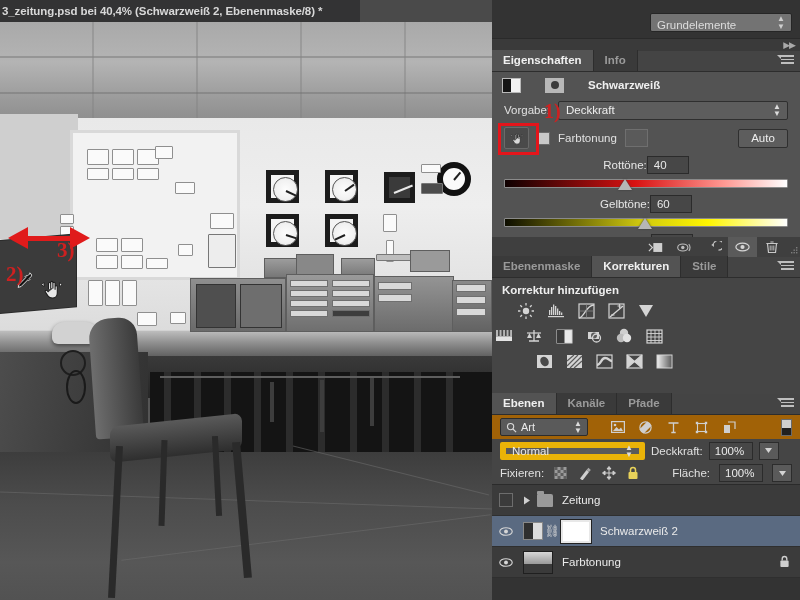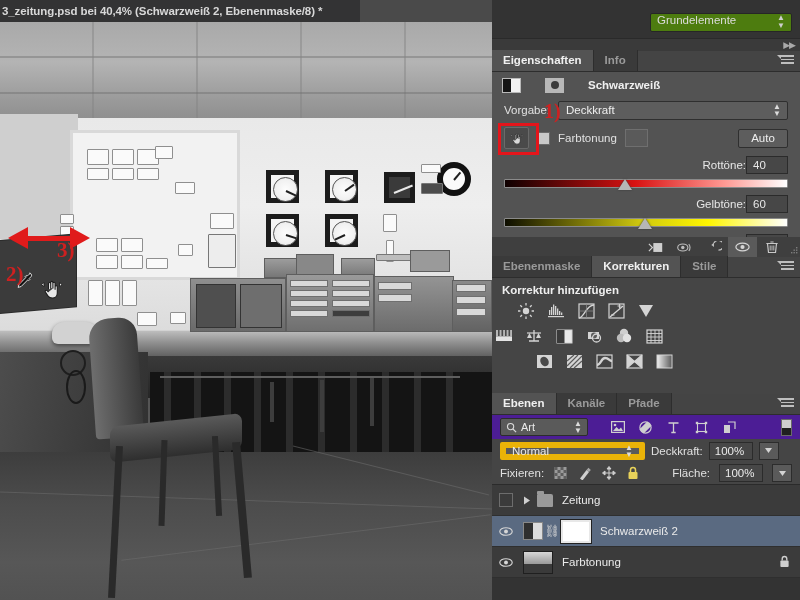--- a/index.html
+++ b/index.html
@@ -90,22 +90,22 @@
   .anno-num { position:absolute; color:#cf2020; font-weight:bold; font-size:21px;
               font-family:"Liberation Serif", serif; }
 
   .eyedropper { position:absolute; left:14px; top:248px; width:22px; height:22px; }
   .handcur { position:absolute; left:40px; top:255px; width:24px; height:24px; }
 
   
   #dock { position:absolute; left:492px; top:0; width:308px; height:600px; background:#333333; }
 
   .dock-top { height:38px; background:#333333; position:relative; }
-  .ws-select { position:absolute; right:8px; top:13px; width:142px; height:19px; background:#4d7c0f;
-               border:1px solid #262626; border-radius:2px; display:flex; align-items:flex-start;
+  .ws-select { position:absolute; right:8px; top:13px; width:142px; height:19px; background:#737373;
+               border:1px solid #262626; border-radius:2px; display:flex; align-items:flex-end;
                padding:0 6px; color:#dcdcdc; font-size:11.5px; }
   .ws-select .updown { position:absolute; right:6px; font-size:8px; line-height:8px; color:#cfcfcf; text-align:center; }
 
   .collapse-bar { height:13px; background:#3a3a3a; border-top:1px solid #2a2a2a; position:relative; }
   .collapse-bar .dbl { position:absolute; right:5px; top:1px; color:#a9a9a9; font-size:9px; letter-spacing:-1px; }
 
   .panel-tabs { display:flex; align-items:flex-end; height:21px; background:#444444; position:relative;
                 border-bottom:1px solid #2d2d2d; }
   .ptab { height:21px; line-height:21px; padding:0 11px; font-size:11.5px; font-weight:bold; color:#9a9a9a;
           background:#3a3a3a; border-right:1px solid #2d2d2d; }
@@ -135,21 +135,21 @@
   .hand-btn { width:25px; height:22px; background:#4a4a4a; border:1px solid #6a6a6a; border-radius:2px;
               display:flex; align-items:center; justify-content:center; }
   .redbox { position:absolute; left:6px; top:1px; width:41px; height:32px; border:3px solid #e4151b; }
   .chk { width:13px; height:13px; background:#c9c9c9; border:1px solid #6a6a6a; }
   .tint-swatch { width:23px; height:18px; background:#5a5a5a; border:1px solid #6f6f6f; }
   .auto-btn { margin-left:auto; width:50px; height:19px; background:#5d5d5d; border:1px solid #2f2f2f;
               border-radius:2px; display:flex; align-items:center; justify-content:center;
               color:#eee; font-size:11.5px; }
 
   .slider-block { padding:0 12px; }
-  .slider-top { display:flex; align-items:center; justify-content:flex-end; height:22px; }
+  .slider-top { display:flex; align-items:center; justify-content:center; height:22px; }
   .sl-label { font-size:11.5px; color:#e6e6e6; }
   .sl-val { width:42px; height:18px; background:#474747; border:1px solid #2b2b2b; color:#e8e8e8;
             font-size:11.5px; display:flex; align-items:center; padding-left:6px; }
   .sl-track { position:relative; height:9px; margin-top:3px; border:1px solid #8a8a8a; border-radius:1px; }
   .sl-track.red { background:linear-gradient(90deg,#0e0000,#d81111 46%,#ff9a94 78%,#ffffff); }
   .sl-track.yel { background:linear-gradient(90deg,#0d0d00,#cfc80f 48%,#fff600 72%,#ffffff); }
   .sl-thumb { position:absolute; top:-1px; width:0;height:0; border-left:7px solid transparent;
               border-right:7px solid transparent; border-bottom:11px solid #b6b6b6;
               filter:drop-shadow(0 0 1px #3a3a3a); }
 
@@ -161,21 +161,21 @@
 
   
   .corr { background:#454545; height:116px; position:relative; }
   .corr-title { font-size:11.5px; font-weight:bold; color:#efefef; padding:6px 0 4px 10px; }
   .icon-rows { padding:2px 0 0 24px; }
   .icon-row { display:flex; gap:10px; margin-bottom:7px; }
   .ic { width:20px; height:18px; display:flex; align-items:center; justify-content:center; }
 
   
   .layers { background:#3b3b3b; }
-  .lay-toolbar { display:flex; align-items:center; height:24px; padding:0 8px; gap:0; background:#4c1d95; }
+  .lay-toolbar { display:flex; align-items:center; height:24px; padding:0 8px; gap:0; background:#a16207; }
   .art-sel { width:88px; height:18px; background:#5a5a5a; border:1px solid #2c2c2c; border-radius:2px;
              display:flex; align-items:center; padding:0 5px; position:relative; color:#eaeaea; font-size:11px; gap:4px;}
   .filt-icons { display:flex; gap:13px; margin-left:22px; align-items:center; }
   .fi { width:15px; height:15px; display:flex; align-items:center; justify-content:center; }
   .tog-strip { margin-left:auto; width:11px; height:17px; background:linear-gradient(180deg,#cfcfcf 50%,#202020 50%); border:1px solid #6a6a6a;}
 
   .blend-row { display:flex; align-items:center; height:23px; padding:0 8px; gap:6px; background:#454545; }
   .blend-sel { width:145px; height:18px; background:#5a5a5a; border:6px solid #eab308; border-radius:2px;
                display:flex; align-items:center; padding:0 6px; position:relative; color:#eaeaea; font-size:11.5px; }
   .opac-box { width:44px; height:18px; background:#474747; border:1px solid #2b2b2b; color:#eaeaea;

